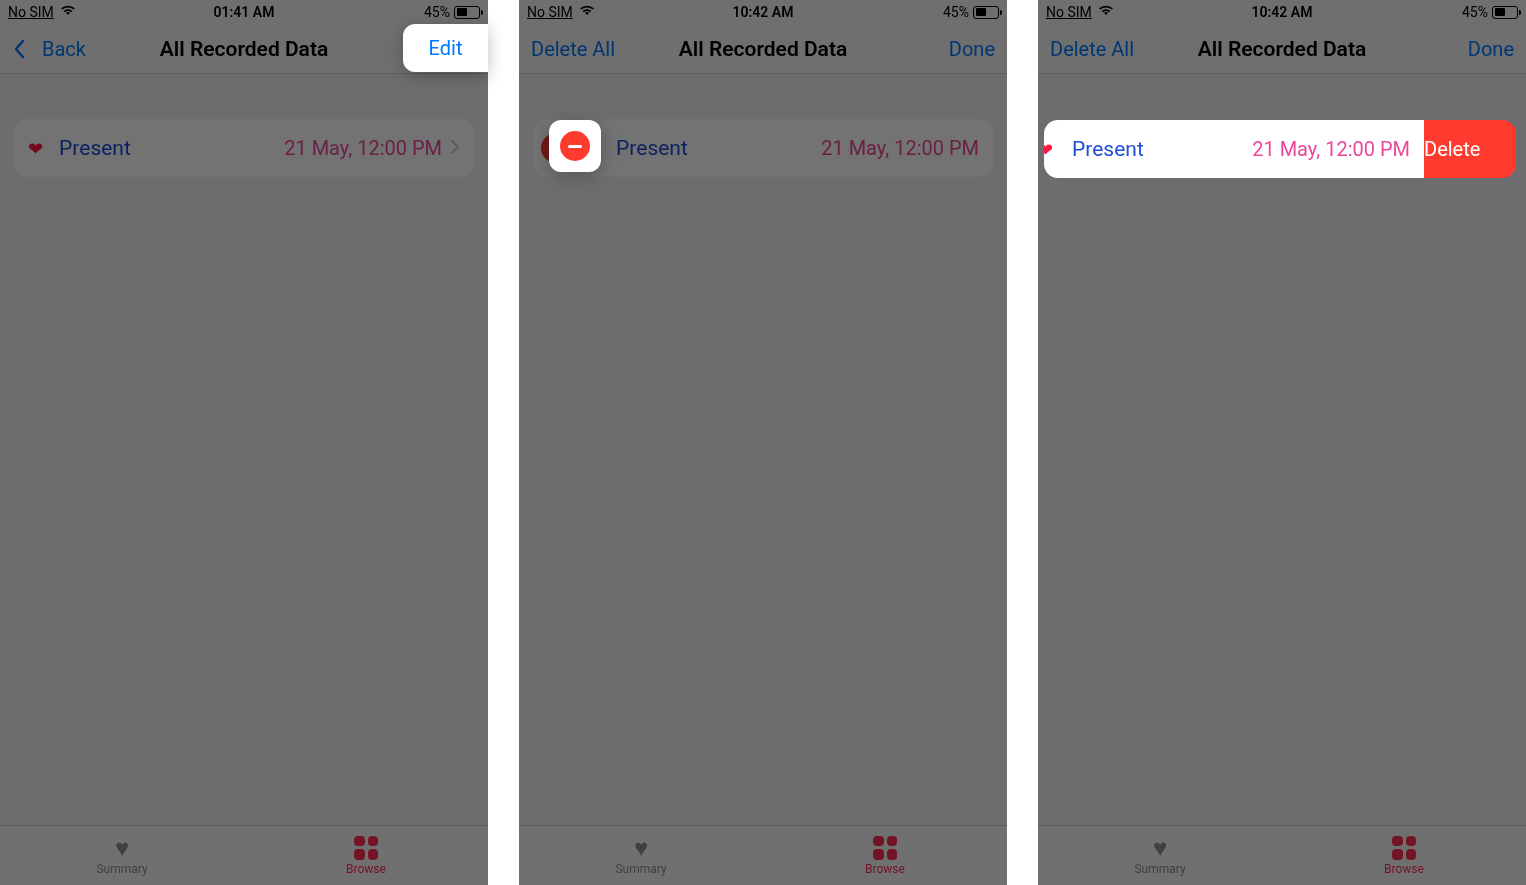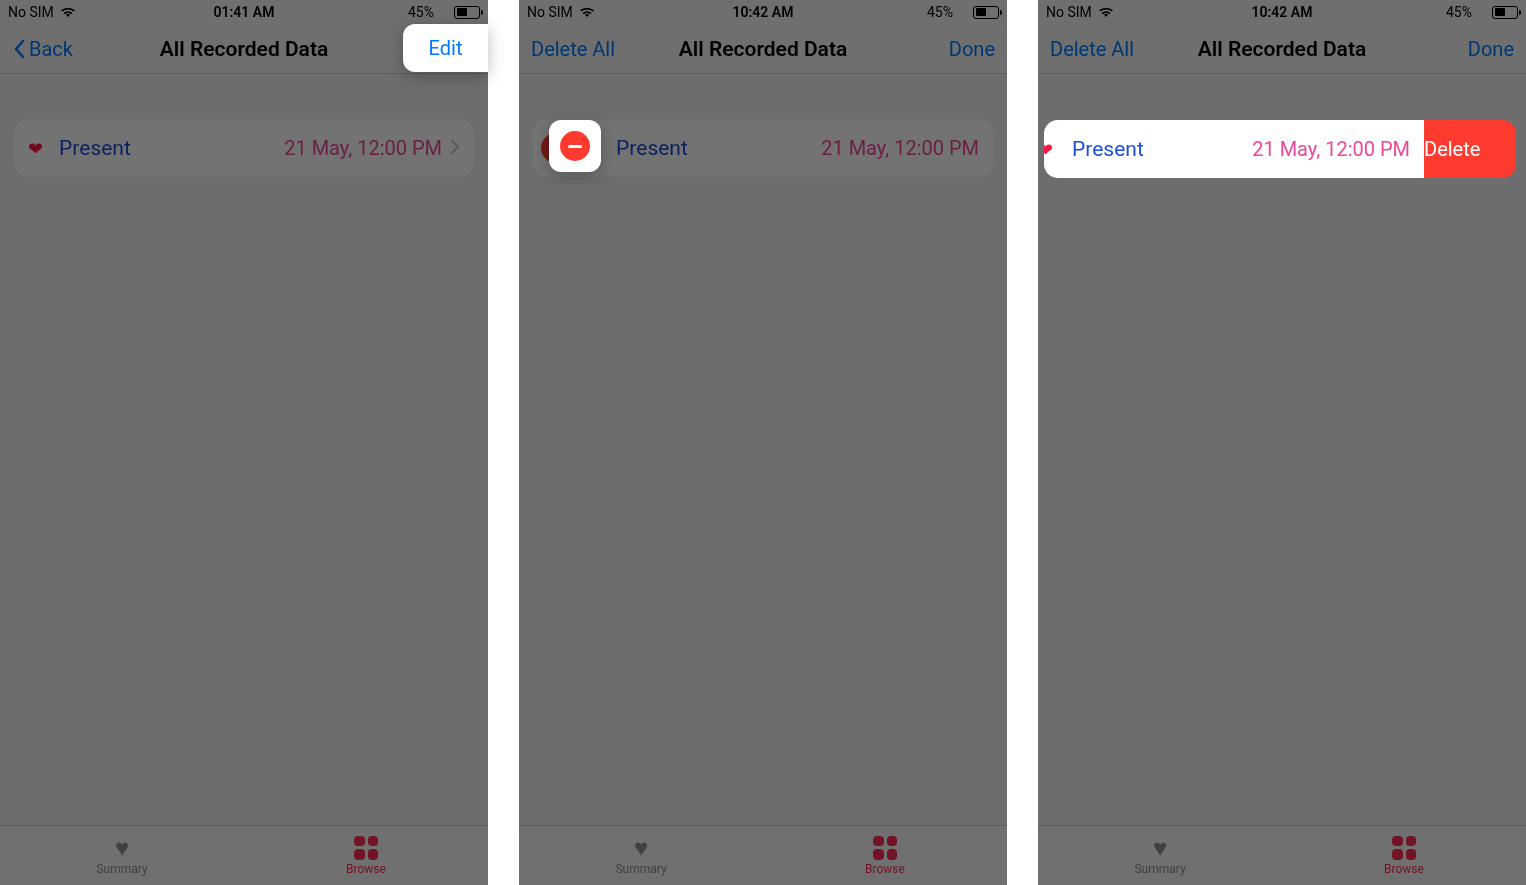--- a/index.html
+++ b/index.html
@@ -34,40 +34,40 @@
   .status-bar {
     height: 24px;
     display: flex;
     align-items: center;
     justify-content: space-between;
     padding: 0 8px;
     font-size: 14px;
     color: #000;
     background: #f6f6f8;
   }
-  .status-left { display:flex; align-items:center; gap:6px; }
-  .status-right { display:flex; align-items:center; gap:20px; }
+  .status-left { display:flex; align-items:flex-start; gap:6px;text-decoration:underline; }
+  .status-right { display:flex; align-items:center; gap:4px; }
   .status-time { font-weight:600; position:absolute; left:50%; transform:translateX(-50%); }
   .wifi-icon, .battery-icon { display:inline-flex; }
   
   .nav-bar {
     height: 50px;
     background: #f6f6f8;
     border-bottom: 1px solid #d1d1d6;
     display:flex;
     align-items:center;
     justify-content:space-between;
     padding: 0 12px;
     position:relative;
   }
   .nav-title {
     position:absolute; left:50%; transform:translateX(-50%);
     font-size: 21px; font-weight:600; color:#000;
   }
-  .nav-btn { font-size:20px; color:#007aff; display:flex; align-items:center; gap:3px; }
+  .nav-btn { font-size:20px; color:#007aff; display:flex; align-items:center; gap:16px; }
   .nav-btn.left { }
   .nav-btn.right { }
   .content {
     flex:1;
     background:#f2f2f7;
     padding-top: 45px;
     position:relative;
   }
   
   .row-card {

